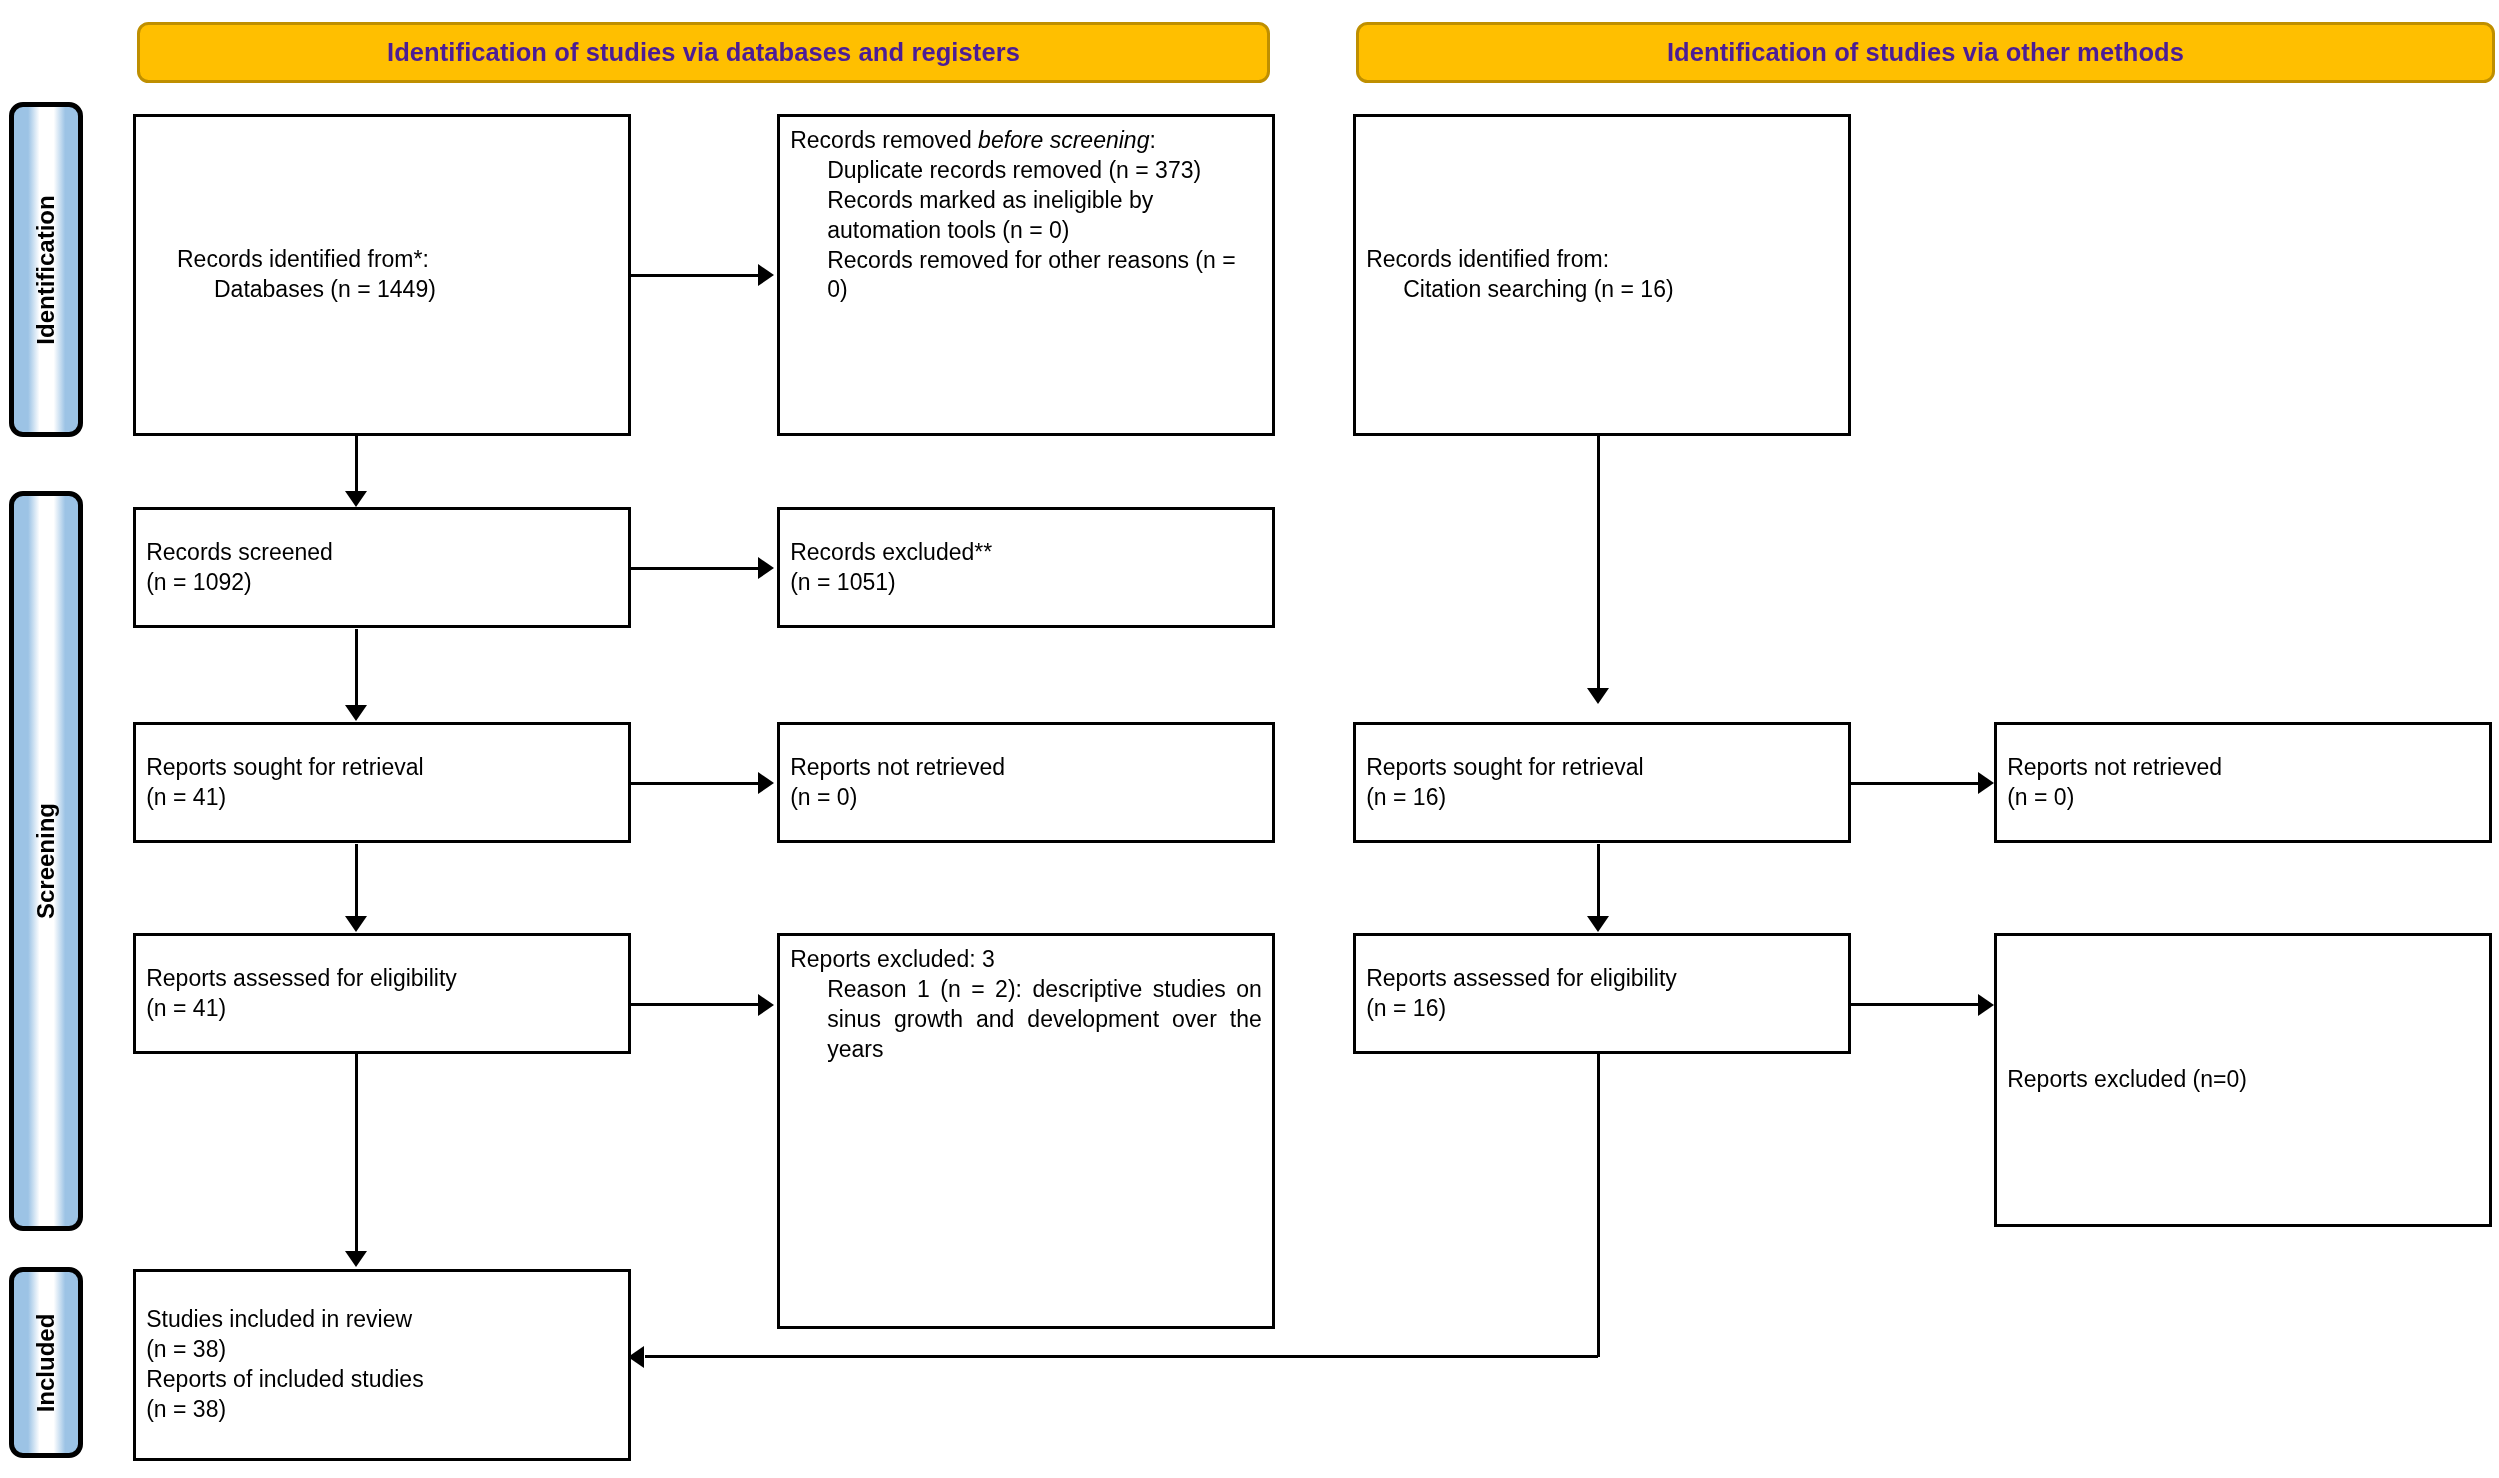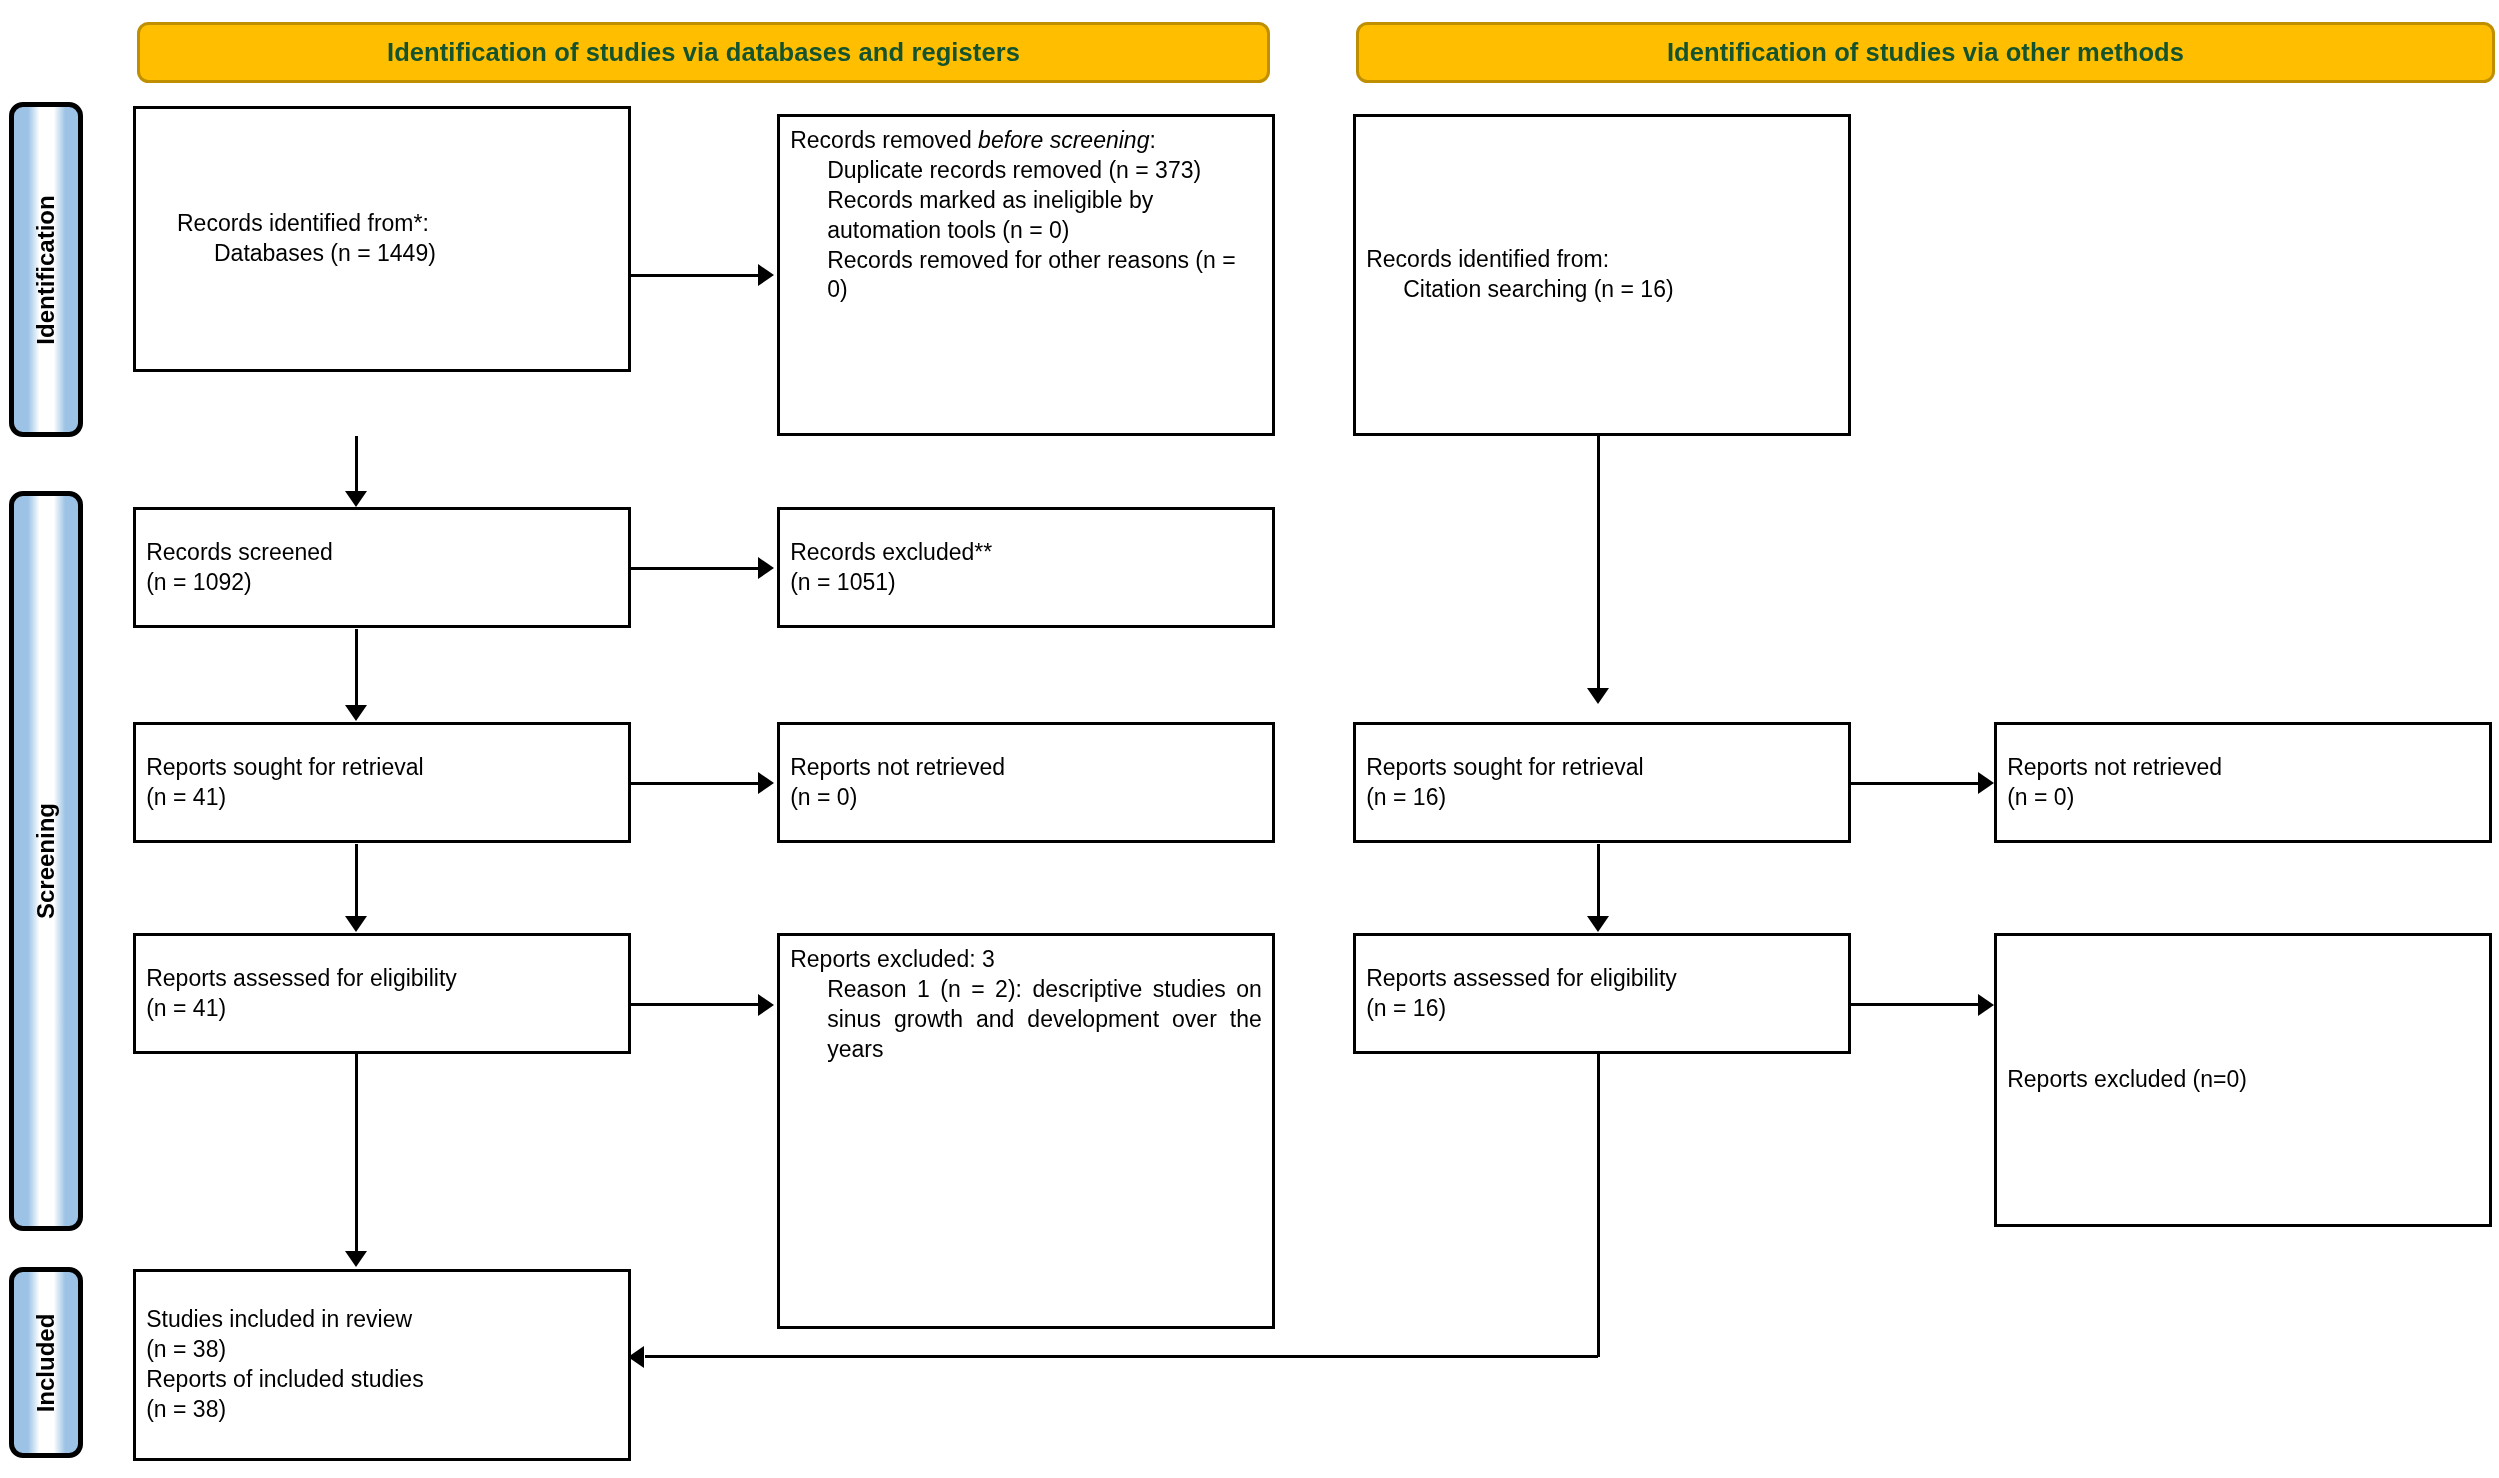--- a/index.html
+++ b/index.html
@@ -21,21 +21,21 @@
   
   .banner {
     position: absolute;
     background: #FFBF00;
     border: 3.2px solid #BF8F00;
     border-radius: 11.5px;
     box-sizing: border-box;
     display: flex;
     align-items: center;
     justify-content: center;
-    color: #14532d;
+    color: #4c1d95;
     font-weight: bold;
     font-size: 25.5px;
     letter-spacing: 0.1px;
   }
 
   
   .phase {
     position: absolute;
     border: 5.7px solid #000000;
     border-radius: 14px;
@@ -136,21 +136,21 @@
   </div>
 
   <div class="phase" style="left:9px; top:491px; width:74px; height:740px;">
     <span>Screening</span>
   </div>
 
   <div class="phase" style="left:9px; top:1267px; width:74px; height:191px;">
     <span>Included</span>
   </div>
 
-  <div class="box" style="left:133px; top:106px; width:498px; height:266px;padding-left:41px;">
+  <div class="box" style="left:133px; top:114px; width:498px; height:322px;padding-left:41px;">
     <div class="tbl">
         <div class="cell">
       <span>Records identified from*:</span><br>
       <span class="indent">Databases (n = 1449)</span>
     </div>
       </div>
   </div>
 
   <div class="box" style="left:777px; top:114px; width:498px; height:322px;">
     <div class="tbl">

